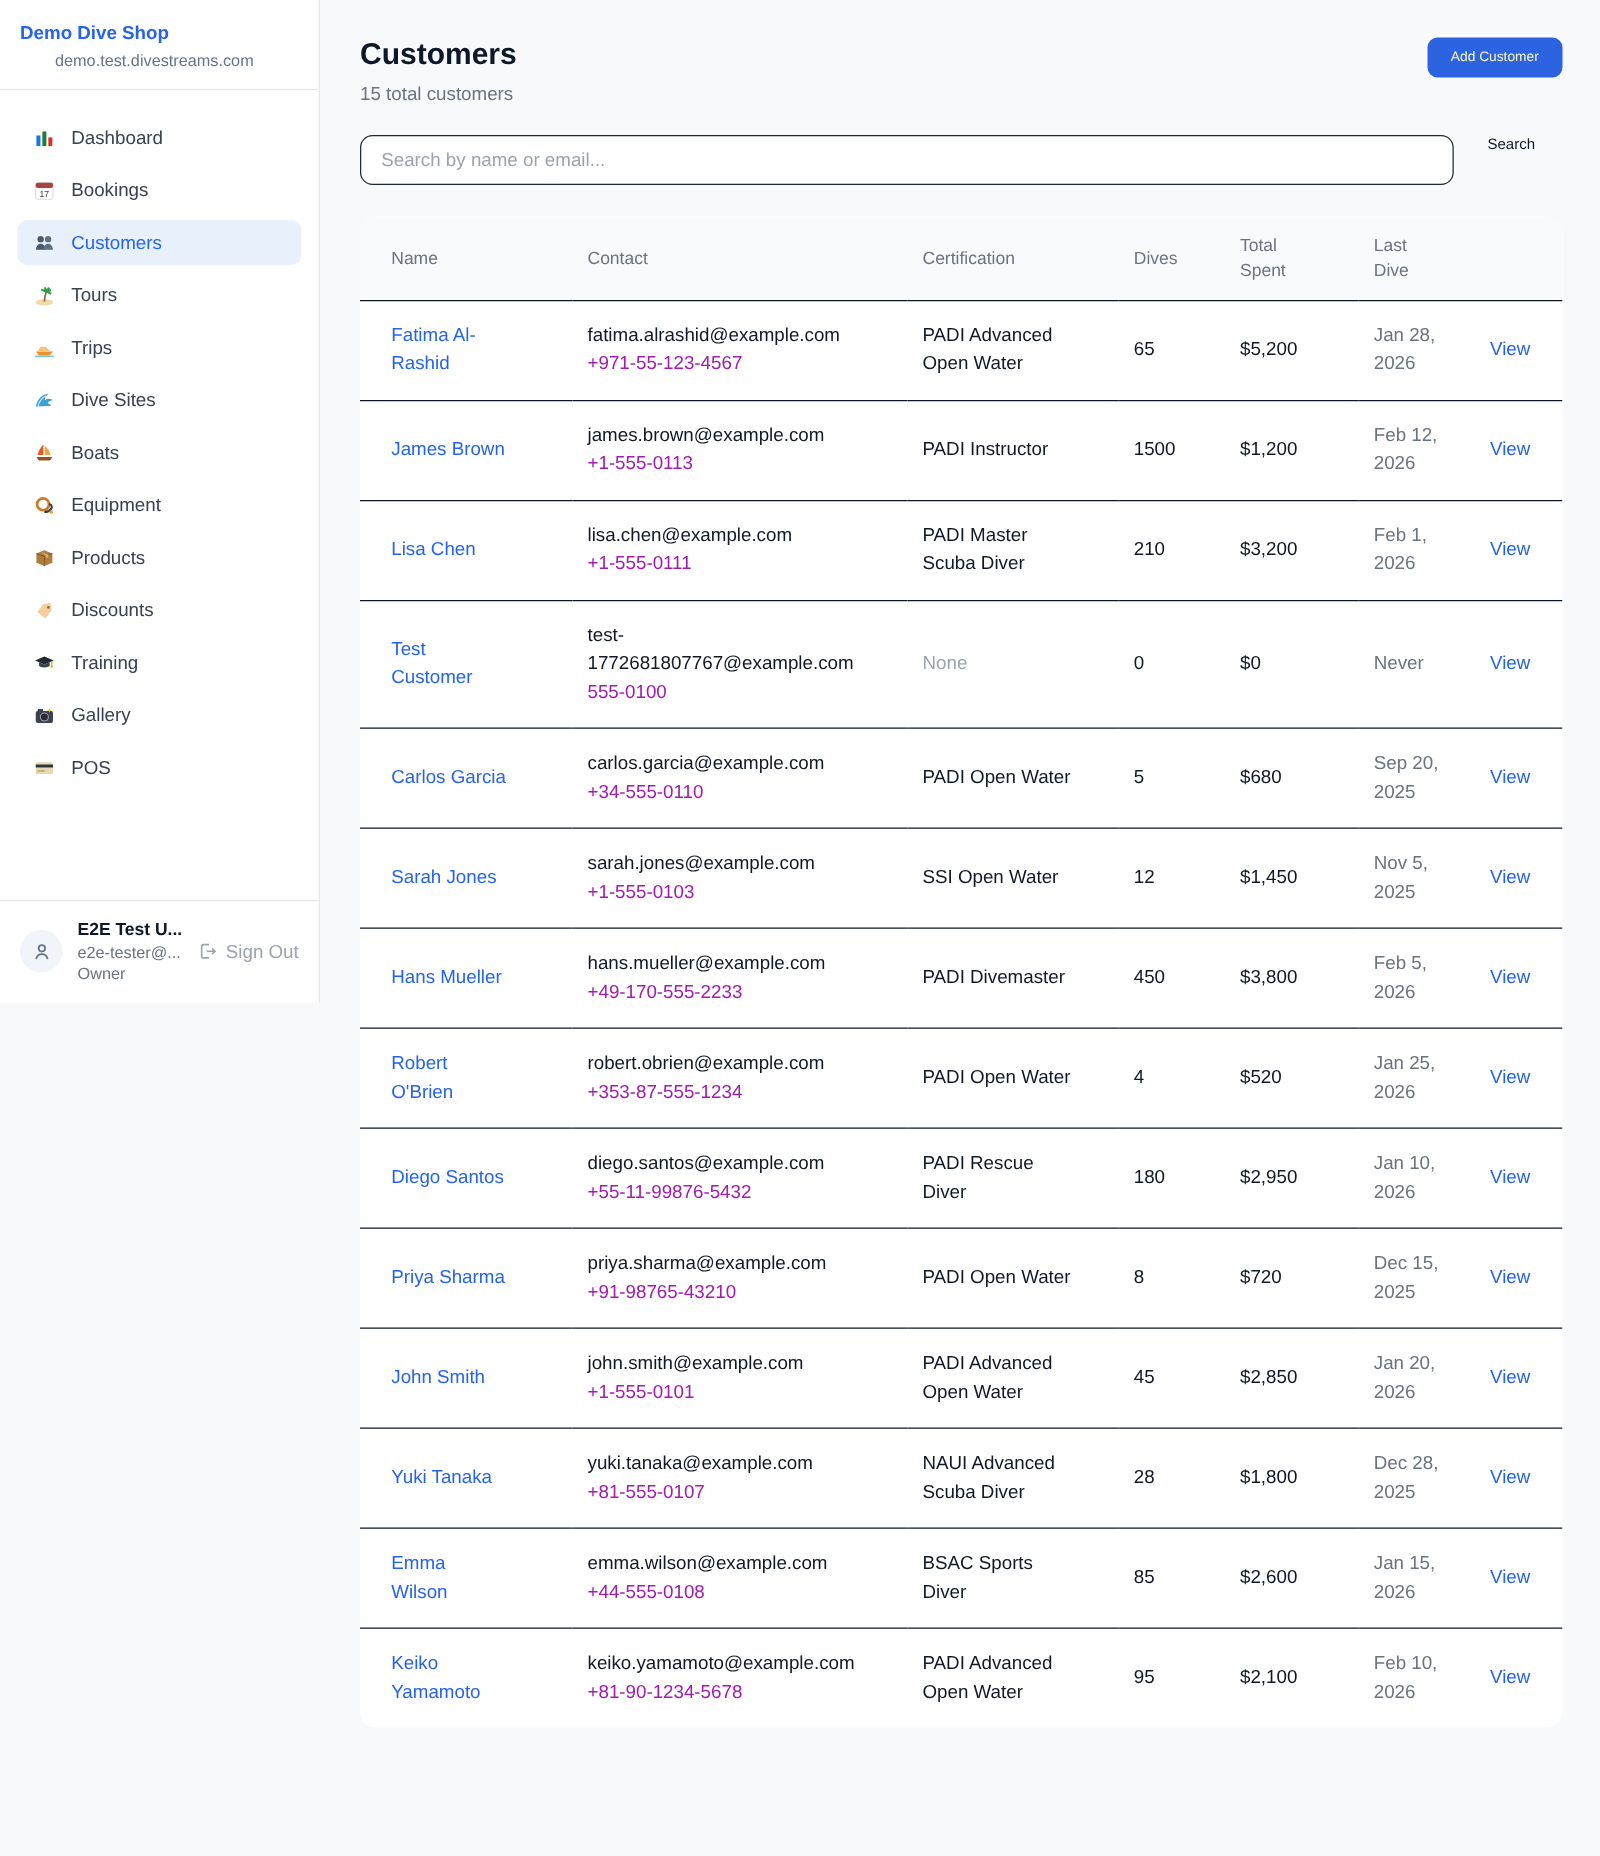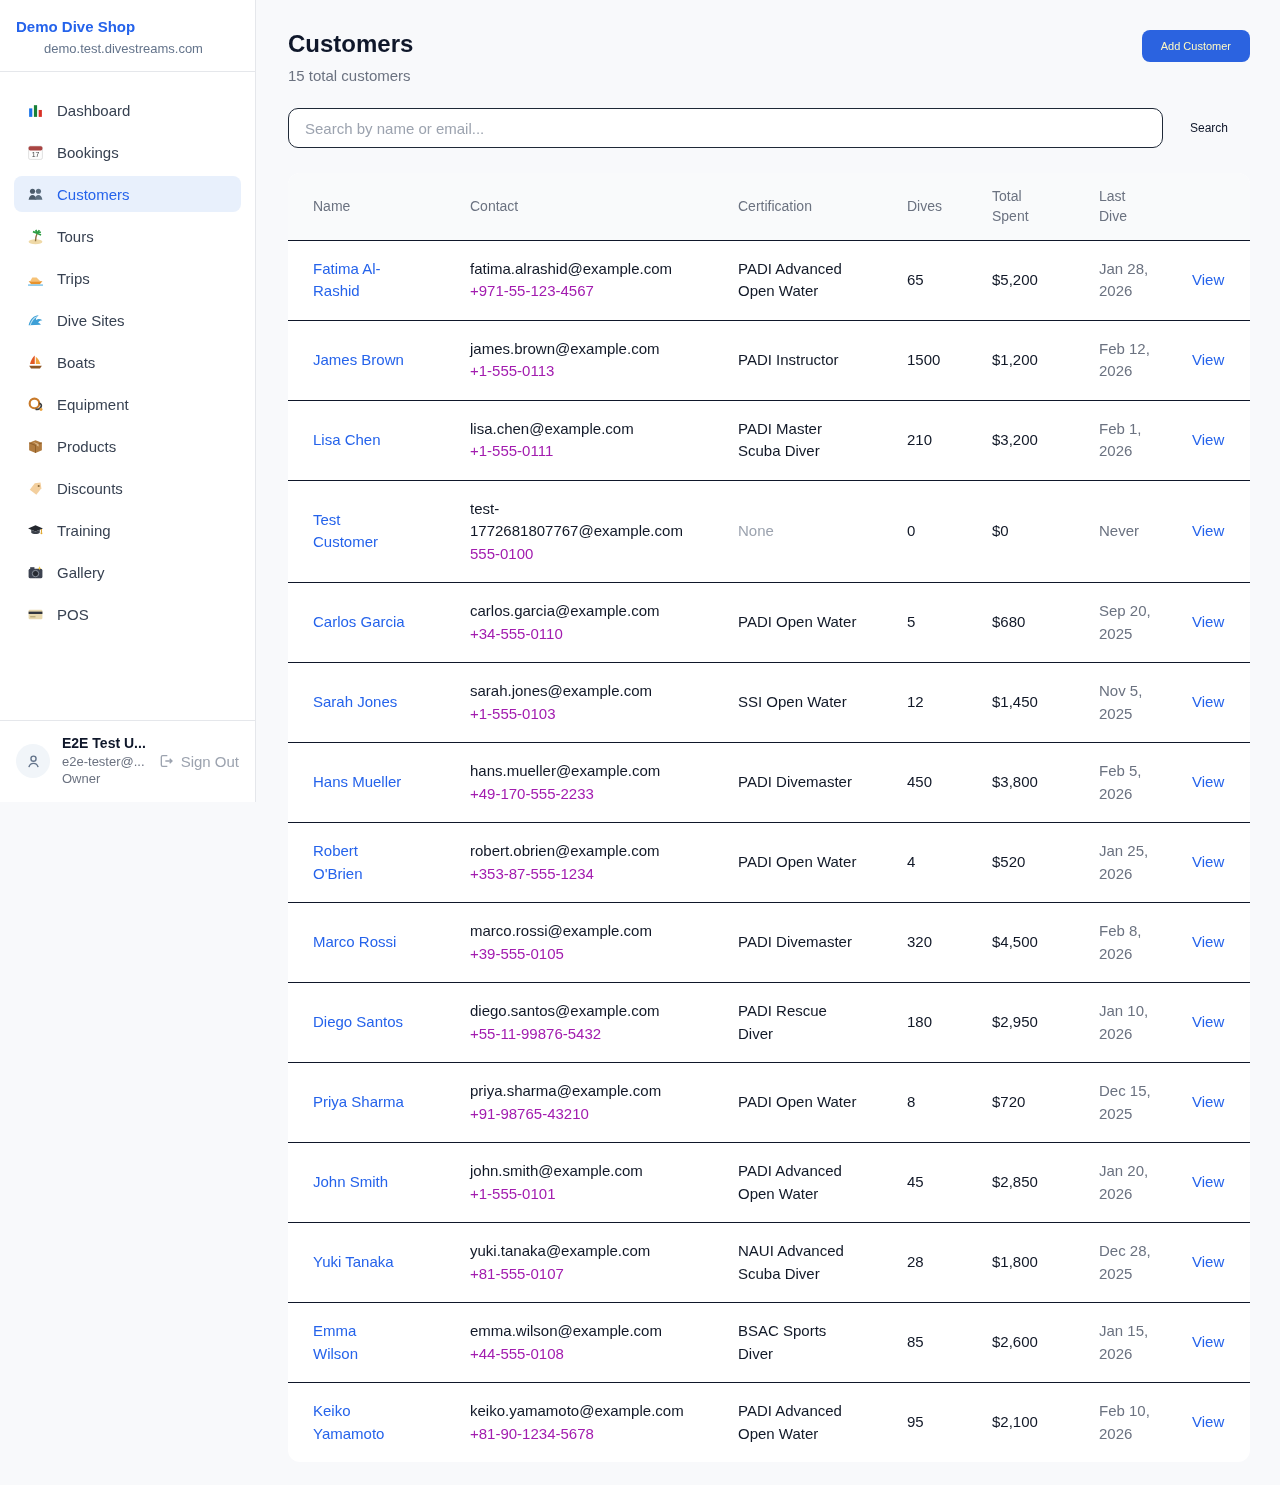--- a/index.html
+++ b/index.html
@@ -57,21 +57,21 @@
   .main { margin-left:256px; padding:30px 30px 35px 32px; }
   .page-header { display:flex; justify-content:space-between; align-items:flex-start; margin-bottom:24px; }
   .page-title { font-size:24px; font-weight:bold; color:#0f172a; margin-bottom:9px; }
   .page-subtitle { font-size:15px; color:#6b7280; }
   .btn-primary {
     background:#2b63e0; color:#fef9c3; border:none;
     font-family:inherit; font-size:11px; font-weight:500;
     padding:10px 19px; border-radius:8px; cursor:pointer;
   }
 
-  .search-row { display:flex; align-items:center; margin-bottom:25px;margin-top:15px; }
+  .search-row { display:flex; align-items:flex-start; margin-bottom:25px;margin-top:15px; }
   .search-input {
     flex:1; height:40px;
     border:1px solid #1f2937; border-radius:10px;
     padding:0 16px; font-family:inherit; font-size:15px; color:#111827;
     background:#ffffff; outline:none;
   }
   .search-input::placeholder { color:#9ca3af; }
   .search-btn {
     background:none; border:none; font-family:inherit;
     font-size:12px; color:#0f172a; padding:0 22px 0 27px; cursor:pointer;
@@ -446,38 +446,20 @@
       </td>
       <td class="c-dives">4</td>
       <td class="c-spent">$520</td>
       <td class="c-last">Jan 25, 2026</td>
       <td class="c-view">
         <a href="#">View</a>
       </td>
     </tr>
           <tr>
       <td class="c-name">
-        <a href="#">Marco Rossi</a>
-      </td>
-      <td class="c-contact">
-        <span class="contact-email">marco.rossi@example.com</span><br>
-        <span class="contact-phone">+39-555-0105</span>
-      </td>
-      <td class="c-cert">
-        <span>PADI Divemaster</span>
-      </td>
-      <td class="c-dives">320</td>
-      <td class="c-spent">$4,500</td>
-      <td class="c-last">Feb 8, 2026</td>
-      <td class="c-view">
-        <a href="#">View</a>
-      </td>
-    </tr>
-          <tr>
-      <td class="c-name">
         <a href="#">Diego Santos</a>
       </td>
       <td class="c-contact">
         <span class="contact-email">diego.santos@example.com</span><br>
         <span class="contact-phone">+55-11-99876-5432</span>
       </td>
       <td class="c-cert">
         <span>PADI Rescue Diver</span>
       </td>
       <td class="c-dives">180</td>

